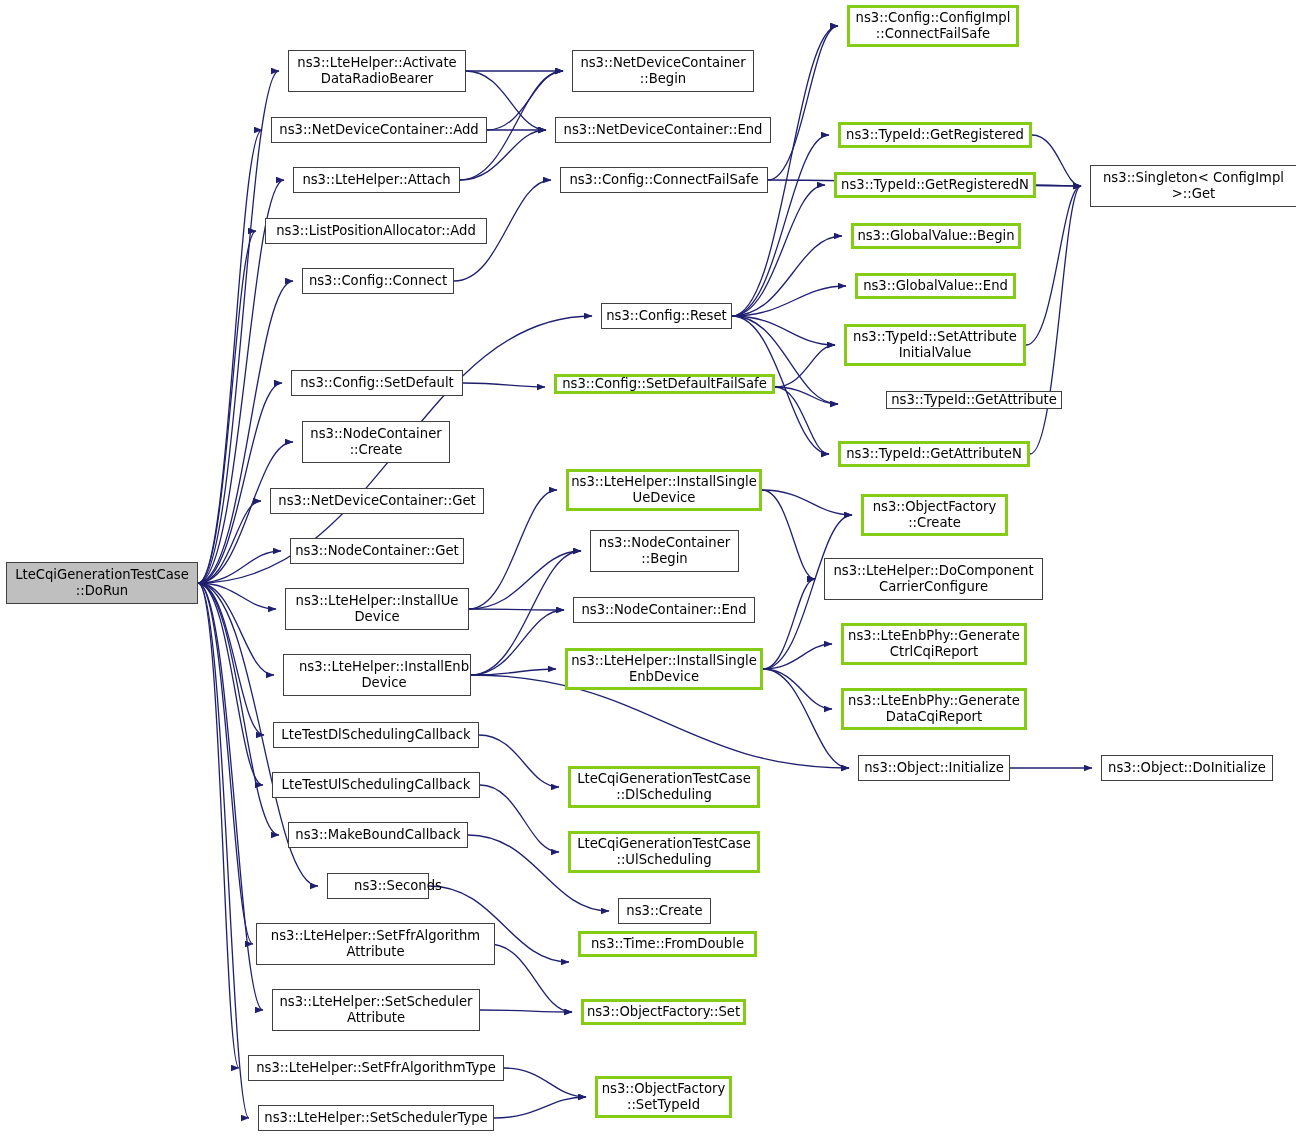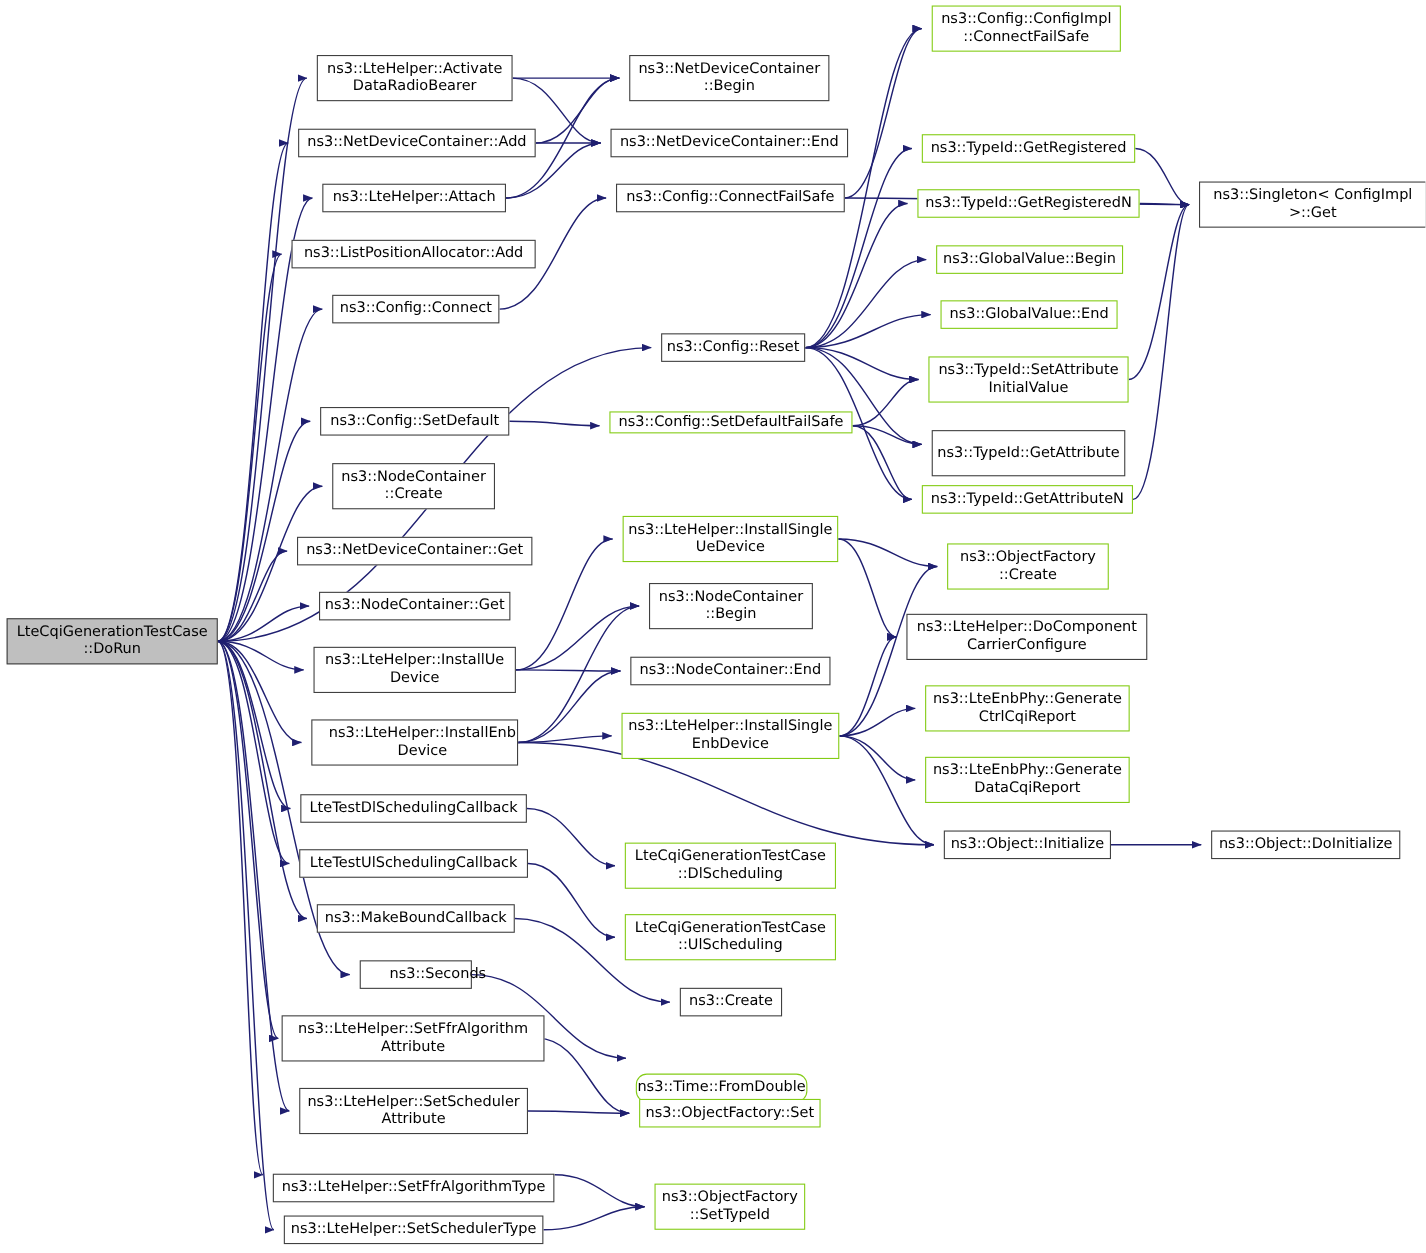--- a/index.html
+++ b/index.html
@@ -18,21 +18,21 @@
     text-align:center;
     font-size:13.2px;
     line-height:16px;
     color:#000000;
     background:#ffffff;
     border:1px solid #404040;
     white-space:pre-line;
     letter-spacing:0px;
     z-index:5;
   }
-  .node.red{border:1px solid #84cc16;}
+  .node.red{border:3px solid #84cc16;}
   .node.root{background:#bfbfbf;border:1px solid #404040;}
 </style>
 </head>
 <body>
 
 <div id="canvas">
   <svg id="edges" xmlns="http://www.w3.org/2000/svg">
     <defs>
       <marker id="arrow" markerWidth="9" markerHeight="7" refX="8.5" refY="3.5" orient="auto" markerUnits="userSpaceOnUse">
         <polygon points="0,0 9,3.5 0,7" fill="#1f1f70"></polygon>
@@ -128,53 +128,53 @@
       <div class="node" style="left: 283px; top: 654px; width: 188px; height: 42px; padding-left: 14px;"><span>ns3::LteHelper::InstallEnb
 Device</span></div>
       <div class="node" style="left: 273px; top: 722px; width: 206px; height: 26px;"><span>LteTestDlSchedulingCallback</span></div>
       <div class="node" style="left: 272px; top: 772px; width: 208px; height: 26px;"><span>LteTestUlSchedulingCallback</span></div>
       <div class="node" style="left: 288px; top: 822px; width: 180px; height: 26px;"><span>ns3::MakeBoundCallback</span></div>
       <div class="node" style="left: 327px; top: 873px; width: 102px; height: 26px; padding-left: 40px;"><span>ns3::Seconds</span></div>
       <div class="node" style="left: 256px; top: 923px; width: 239px; height: 42px;"><span>ns3::LteHelper::SetFfrAlgorithm
 Attribute</span></div>
       <div class="node" style="left: 272px; top: 989px; width: 208px; height: 42px;"><span>ns3::LteHelper::SetScheduler
 Attribute</span></div>
-      <div class="node" style="left: 248px; top: 1055px; width: 256px; height: 26px; margin-top: 12px;"><span>ns3::LteHelper::SetFfrAlgorithmType</span></div>
+      <div class="node" style="left: 248px; top: 1055px; width: 256px; height: 26px;"><span>ns3::LteHelper::SetFfrAlgorithmType</span></div>
       <div class="node" style="left: 258px; top: 1105px; width: 236px; height: 26px;"><span>ns3::LteHelper::SetSchedulerType</span></div>
       <div class="node" style="left: 572px; top: 50px; width: 182px; height: 42px;"><span>ns3::NetDeviceContainer
 ::Begin</span></div>
       <div class="node" style="left: 555px; top: 117px; width: 216px; height: 26px;"><span>ns3::NetDeviceContainer::End</span></div>
       <div class="node" style="left: 560px; top: 167px; width: 208px; height: 26px;"><span>ns3::Config::ConnectFailSafe</span></div>
       <div class="node" style="left: 601px; top: 303px; width: 131px; height: 26px;"><span>ns3::Config::Reset</span></div>
       <div class="node red" style="left: 554px; top: 374px; width: 221px; height: 20px;"><span>ns3::Config::SetDefaultFailSafe</span></div>
       <div class="node red" style="left: 566px; top: 469px; width: 196px; height: 42px;"><span>ns3::LteHelper::InstallSingle
 UeDevice</span></div>
       <div class="node" style="left: 590px; top: 530px; width: 149px; height: 42px;"><span>ns3::NodeContainer
 ::Begin</span></div>
       <div class="node" style="left: 573px; top: 597px; width: 182px; height: 26px;"><span>ns3::NodeContainer::End</span></div>
       <div class="node red" style="left: 565px; top: 648px; width: 198px; height: 42px;"><span>ns3::LteHelper::InstallSingle
 EnbDevice</span></div>
       <div class="node red" style="left: 568px; top: 766px; width: 192px; height: 42px;"><span>LteCqiGenerationTestCase
 ::DlScheduling</span></div>
       <div class="node red" style="left: 568px; top: 831px; width: 192px; height: 42px;"><span>LteCqiGenerationTestCase
 ::UlScheduling</span></div>
       <div class="node" style="left: 618px; top: 898px; width: 93px; height: 26px;"><span>ns3::Create</span></div>
-      <div class="node red" style="left: 578px; top: 976px; width: 156px; height: 26px; border-radius: 10px;"><span>ns3::Time::FromDouble</span></div>
+      <div class="node red" style="left: 578px; top: 931px; width: 179px; height: 26px;"><span>ns3::Time::FromDouble</span></div>
       <div class="node red" style="left: 581px; top: 999px; width: 165px; height: 26px;"><span>ns3::ObjectFactory::Set</span></div>
       <div class="node red" style="left: 595px; top: 1076px; width: 137px; height: 42px;"><span>ns3::ObjectFactory
 ::SetTypeId</span></div>
       <div class="node red" style="left: 847px; top: 5px; width: 172px; height: 42px;"><span>ns3::Config::ConfigImpl
 ::ConnectFailSafe</span></div>
       <div class="node red" style="left: 838px; top: 122px; width: 194px; height: 26px;"><span>ns3::TypeId::GetRegistered</span></div>
       <div class="node red" style="left: 834px; top: 172px; width: 202px; height: 26px;"><span>ns3::TypeId::GetRegisteredN</span></div>
       <div class="node red" style="left: 851px; top: 223px; width: 170px; height: 26px;"><span>ns3::GlobalValue::Begin</span></div>
       <div class="node red" style="left: 855px; top: 273px; width: 161px; height: 26px;"><span>ns3::GlobalValue::End</span></div>
       <div class="node red" style="left: 844px; top: 324px; width: 182px; height: 42px;"><span>ns3::TypeId::SetAttribute
 InitialValue</span></div>
-      <div class="node" style="left: 847px; top: 391px; width: 176px; height: 42px;"><span>ns3::TypeId::GetAttribute</span></div>
+      <div class="node" style="left: 886px; top: 391px; width: 176px; height: 18px;"><span>ns3::TypeId::GetAttribute</span></div>
       <div class="node red" style="left: 838px; top: 441px; width: 192px; height: 26px;"><span>ns3::TypeId::GetAttributeN</span></div>
       <div class="node red" style="left: 861px; top: 494px; width: 147px; height: 42px;"><span>ns3::ObjectFactory
 ::Create</span></div>
       <div class="node" style="left: 824px; top: 558px; width: 219px; height: 42px;"><span>ns3::LteHelper::DoComponent
 CarrierConfigure</span></div>
       <div class="node red" style="left: 841px; top: 623px; width: 186px; height: 42px;"><span>ns3::LteEnbPhy::Generate
 CtrlCqiReport</span></div>
       <div class="node red" style="left: 841px; top: 688px; width: 186px; height: 42px;"><span>ns3::LteEnbPhy::Generate
 DataCqiReport</span></div>
       <div class="node" style="left: 858px; top: 755px; width: 152px; height: 26px;"><span>ns3::Object::Initialize</span></div>

